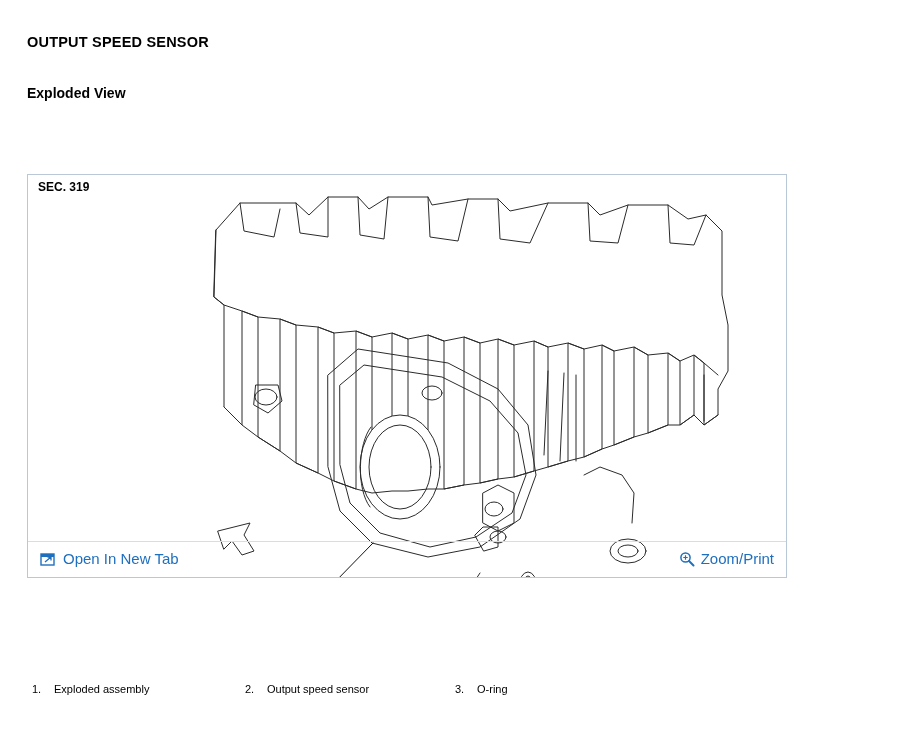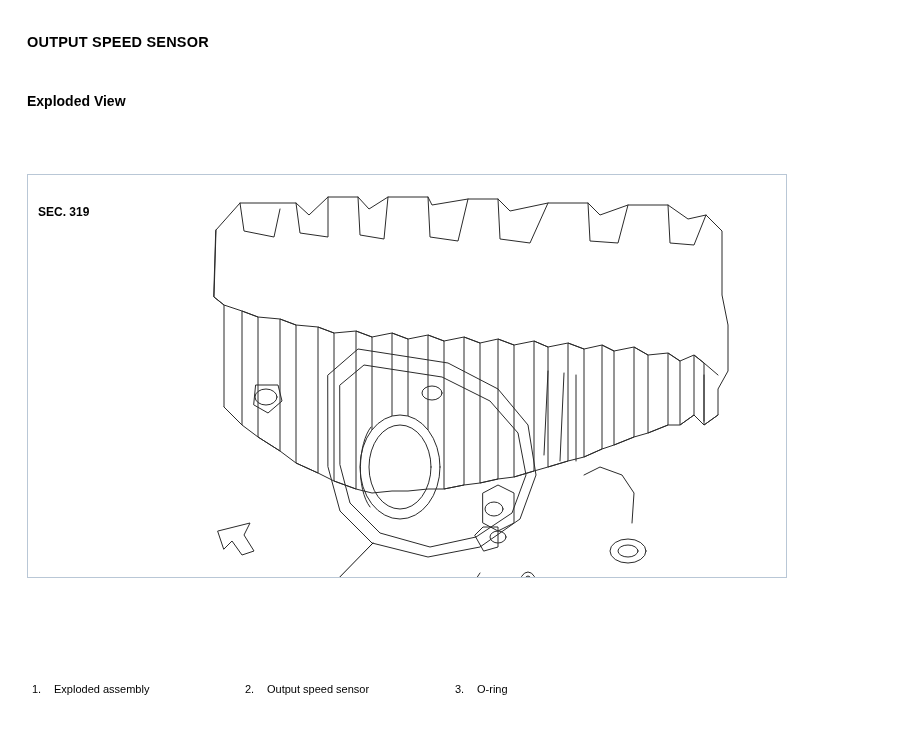--- a/index.html
+++ b/index.html
@@ -30,36 +30,35 @@
     letter-spacing: 0.2px;
     color: #000;
   }
   .subtitle {
     position: absolute;
     left: 27px;
     top: 85px;
     font-size: 14px;
     font-weight: bold;
     color: #000;
-    margin-top: 8px;
   }
   .figure-box {
     position: absolute;
     left: 27px;
     top: 174px;
     width: 760px;
     height: 404px;
     border: 1px solid #b9c7d6;
     background: #ffffff;
     box-sizing: border-box;
   }
   .sec-label {
     position: absolute;
     left: 10px;
-    top: 30px;
+    top: 5px;
     font-size: 12px;
     font-weight: bold;
     color: #000;
   }
   .figure-canvas {
     position: absolute;
     left: 0; top: 0;
     width: 758px;
     height: 402px;
   }
@@ -263,20 +262,43 @@
 
         <g>
           <rect x="444" y="497" width="17" height="17" fill="#ffffff" stroke="#111"></rect>
           <path d="M447 510 C449 503 456 503 458 510 Z" fill="#111"></path>
           <circle cx="452" cy="503" r="3" fill="#111"></circle>
         </g>
         <text x="467" y="512" font-family="Liberation Sans, sans-serif" font-size="12.5" fill="#000">5.9 (0.6, 52)</text>
       </svg>
     </div>
 
+    <div class="fig-footer">
+      <div class="open-new-tab">
+        <span>
+          <svg width="16" height="16" viewBox="0 0 16 16">
+            <rect x="1" y="3" width="13" height="11" fill="none" stroke="#1f6fbf" stroke-width="1.4"></rect>
+            <rect x="1" y="3" width="13" height="3" fill="#1f6fbf"></rect>
+            <path d="M5 11 L11 6 M11 6 L7.5 6 M11 6 L11 9.5" stroke="#1f6fbf" stroke-width="1.3" fill="none"></path>
+          </svg>
+        </span>
+        <span class="label">Open In New Tab</span>
+      </div>
+
+      <div class="zoom-print">
+        <span>
+          <svg width="16" height="16" viewBox="0 0 16 16">
+            <circle cx="6.5" cy="6.5" r="4.6" fill="none" stroke="#1f6fbf" stroke-width="1.5"></circle>
+            <path d="M10 10 L14.5 14.5" stroke="#1f6fbf" stroke-width="2" stroke-linecap="round"></path>
+            <path d="M4.3 6.5 L8.7 6.5 M6.5 4.3 L6.5 8.7" stroke="#1f6fbf" stroke-width="1.2"></path>
+          </svg>
+        </span>
+        <span class="label">Zoom/Print</span>
+      </div>
+    </div>
   </div>
 
   <div class="legend">
     <div class="legend-row">
       <div class="legend-cell col1">
         <span class="legend-num">1.</span>
         <span>Exploded assembly</span>
       </div>
       <div class="legend-cell col2">
         <span class="legend-num">2.</span>

